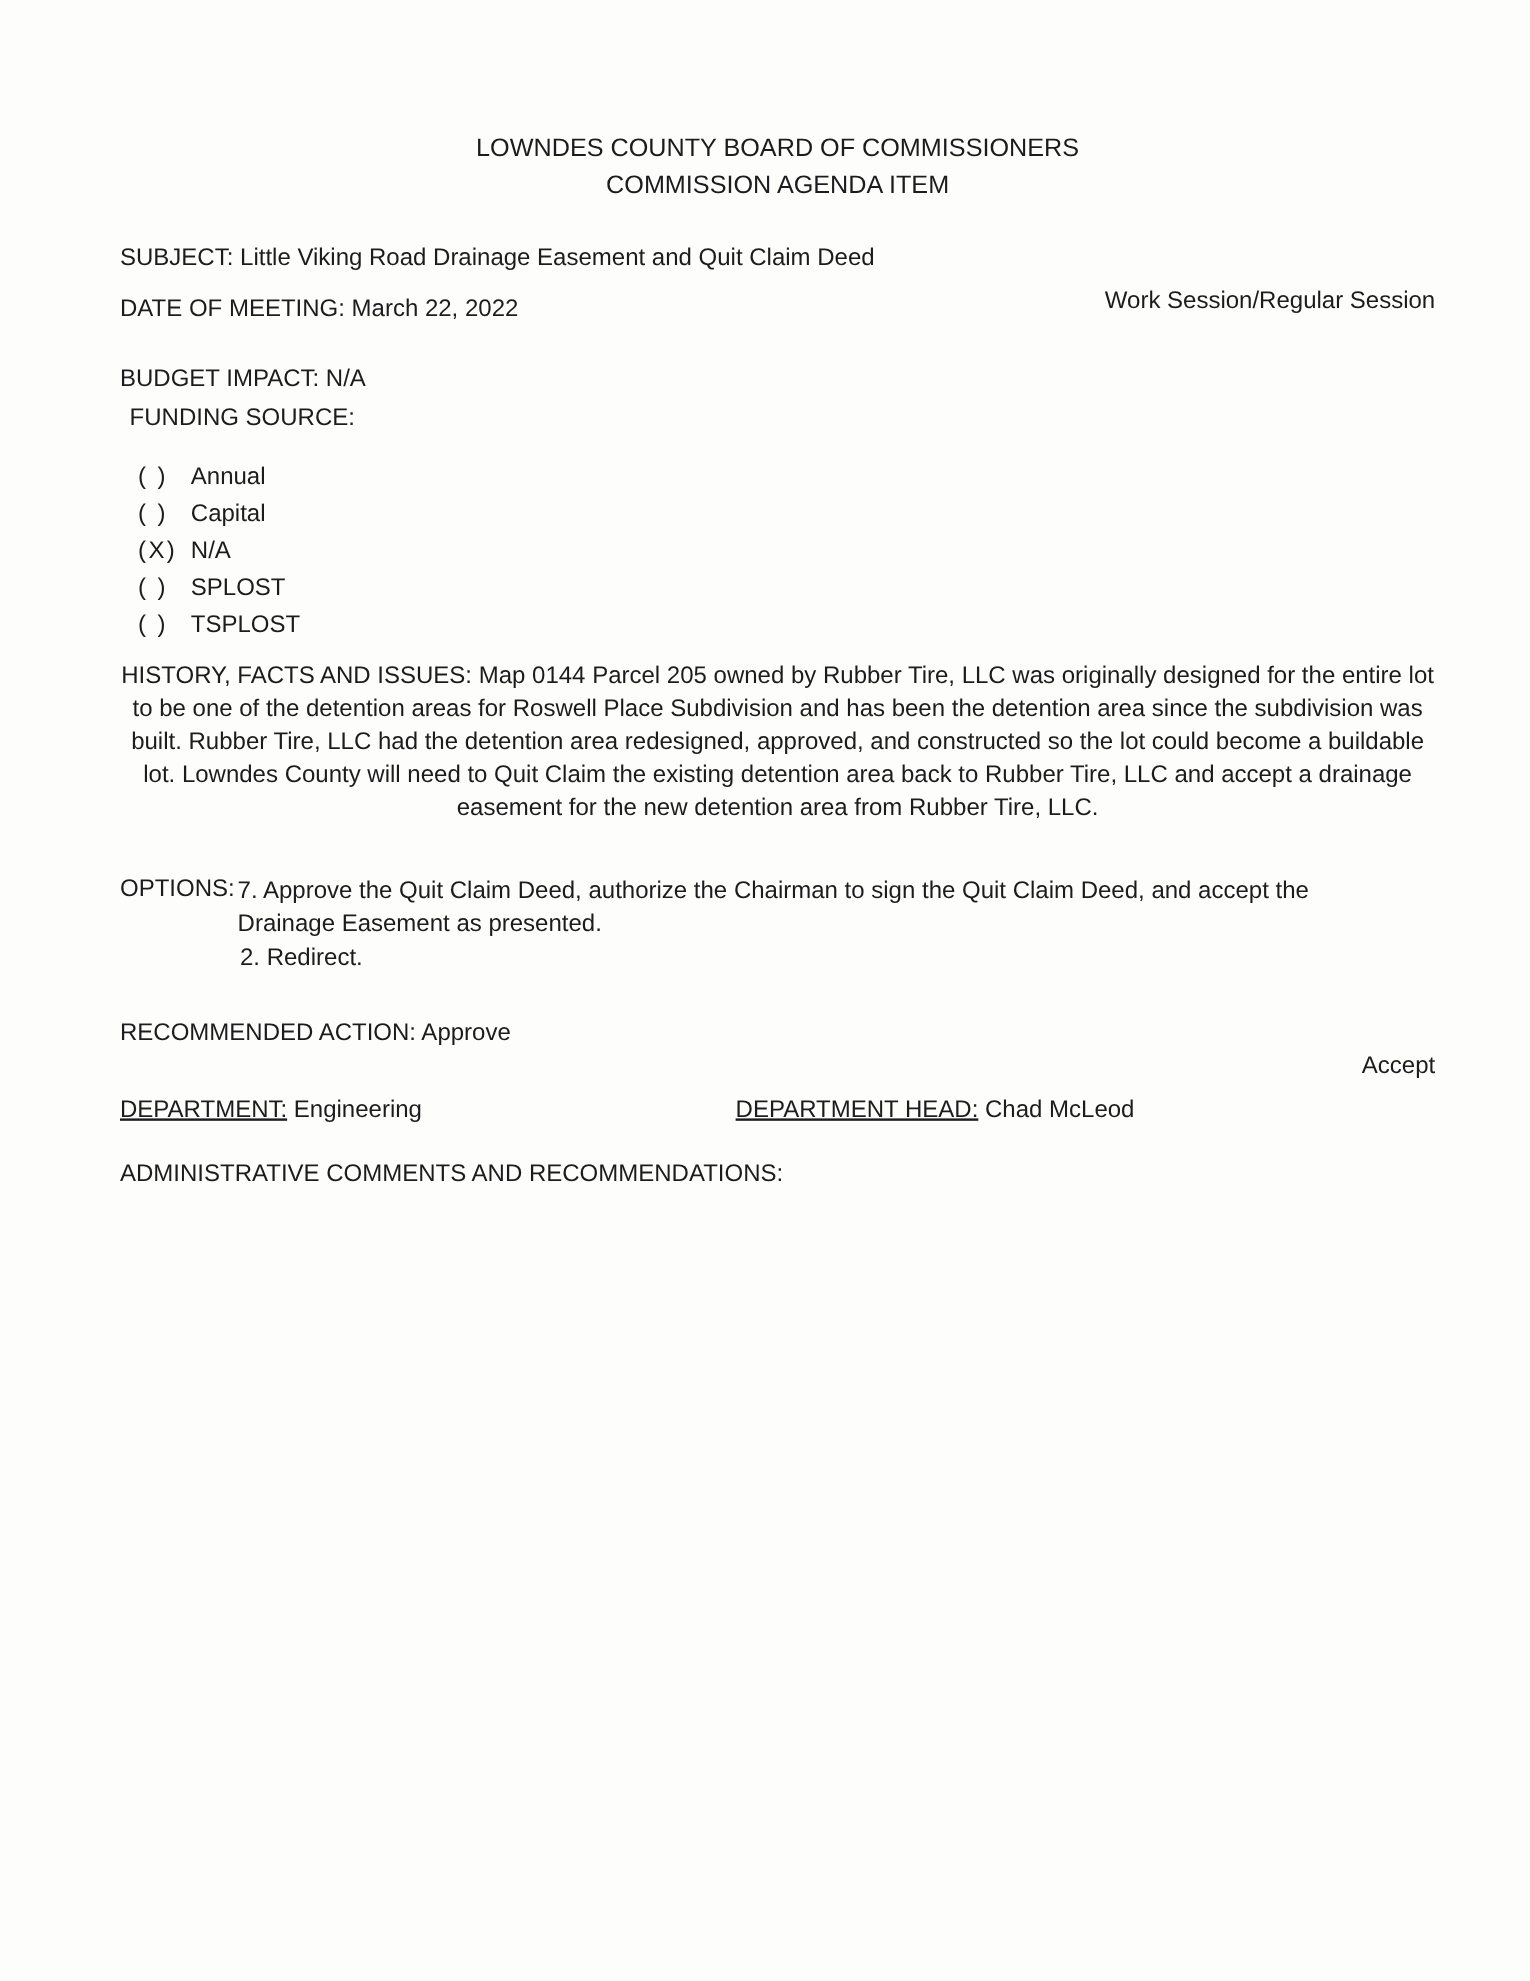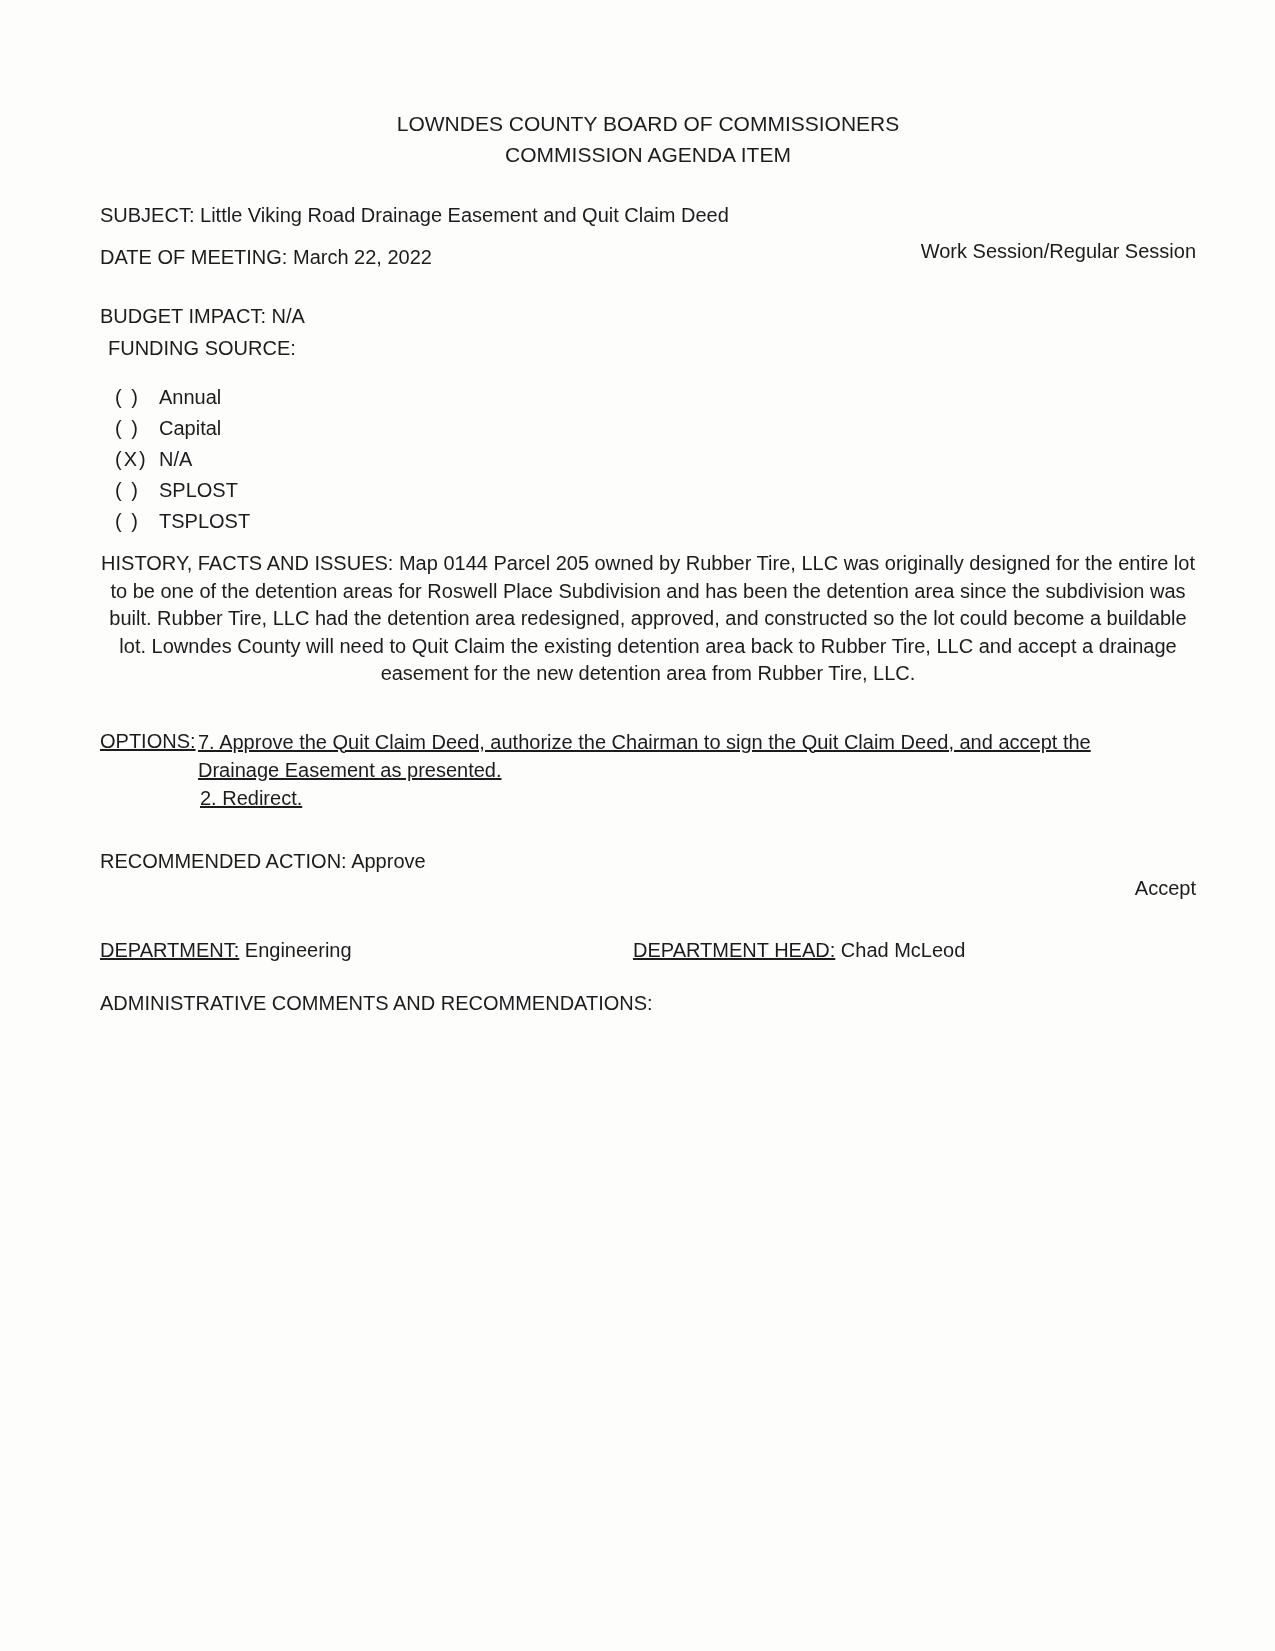--- a/index.html
+++ b/index.html
@@ -55,32 +55,30 @@
     padding-bottom: 5px;
   }
   .history-para {
     margin-top: 16px;
     line-height: 27.5px;
     text-align: center;
   }
   .options-row {
     display: flex;
     margin-top: 40px;
-    text-decoration: underline;
   }
   .options-label { flex: 0 0 98px; }
   .options-items { max-width: 900px; }
   .option-item { line-height: 28px; }
   .option-item-2 { padding-left: 2px; }
   .recommended-row { margin-top: 36px; }
   .recommended-line2 { margin-top: 0; text-align: right; }
   .department-row {
     display: flex;
-    margin-top: 35px;
-    gap: 20px;
+    margin-top: 10px;
   }
   .department-cell { flex: 0 0 513px; }
   .underlined { text-decoration: underline; }
   .admin-row { margin-top: 26px; }
 </style>
 </head>
 <body>
 
 <div class="page">
 

